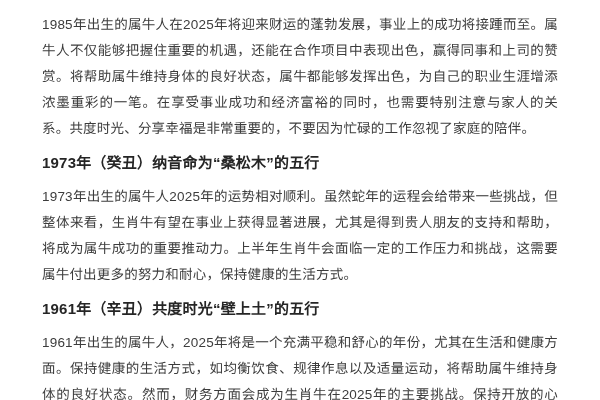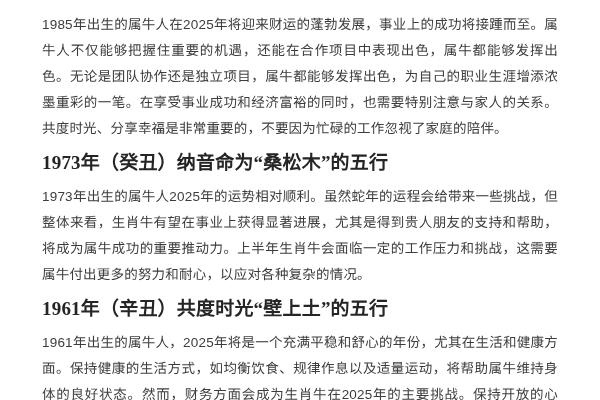--- a/index.html
+++ b/index.html
@@ -19,41 +19,40 @@
   .article p.body-text {
     font-size: 13.5px;
     line-height: 26px;
     color: #3c3c3c;
     text-align: justify;
     text-justify: inter-ideograph;
     letter-spacing: 0.2px;
     margin: 0 0 10px 0;
   }
   .article h3.section-heading {
-    font-size: 19px;
+    font-size: 15px;
     line-height: 22px;
     font-weight: 700;
     color: #252525;
     margin: 10px 0 10px 0;
     letter-spacing: 0.2px;
-    font-family: Liberation Serif, serif;
   }
 </style>
 </head>
 <body>
 
 <main class="article">
 
   <section>
-    <p class="body-text">1985年出生的属牛人在2025年将迎来财运的蓬勃发展，事业上的成功将接踵而至。属牛人不仅能够把握住重要的机遇，还能在合作项目中表现出色，属牛都能够发挥出色。无论是团队协作还是独立项目，属牛都能够发挥出色，为自己的职业生涯增添浓墨重彩的一笔。在享受事业成功和经济富裕的同时，也需要特别注意与家人的关系。共度时光、分享幸福是非常重要的，不要因为忙碌的工作忽视了家庭的陪伴。</p>
+    <p class="body-text">1985年出生的属牛人在2025年将迎来财运的蓬勃发展，事业上的成功将接踵而至。属牛人不仅能够把握住重要的机遇，还能在合作项目中表现出色，赢得同事和上司的赞赏。将帮助属牛维持身体的良好状态，属牛都能够发挥出色，为自己的职业生涯增添浓墨重彩的一笔。在享受事业成功和经济富裕的同时，也需要特别注意与家人的关系。共度时光、分享幸福是非常重要的，不要因为忙碌的工作忽视了家庭的陪伴。</p>
   </section>
 
   <section>
     <h3 class="section-heading">1973年（癸丑）纳音命为“桑松木”的五行</h3>
-    <p class="body-text">1973年出生的属牛人2025年的运势相对顺利。虽然蛇年的运程会给带来一些挑战，但整体来看，生肖牛有望在事业上获得显著进展，尤其是得到贵人朋友的支持和帮助，将成为属牛成功的重要推动力。上半年生肖牛会面临一定的工作压力和挑战，这需要属牛付出更多的努力和耐心，以应对各种复杂的情况。</p>
+    <p class="body-text">1973年出生的属牛人2025年的运势相对顺利。虽然蛇年的运程会给带来一些挑战，但整体来看，生肖牛有望在事业上获得显著进展，尤其是得到贵人朋友的支持和帮助，将成为属牛成功的重要推动力。上半年生肖牛会面临一定的工作压力和挑战，这需要属牛付出更多的努力和耐心，保持健康的生活方式。</p>
   </section>
 
   <section>
     <h3 class="section-heading">1961年（辛丑）共度时光“壁上土”的五行</h3>
     <p class="body-text">1961年出生的属牛人，2025年将是一个充满平稳和舒心的年份，尤其在生活和健康方面。保持健康的生活方式，如均衡饮食、规律作息以及适量运动，将帮助属牛维持身体的良好状态。然而，财务方面会成为生肖牛在2025年的主要挑战。保持开放的心态，充分沟通并协调</p>
   </section>
 
 </main>
 
 </body></html>

